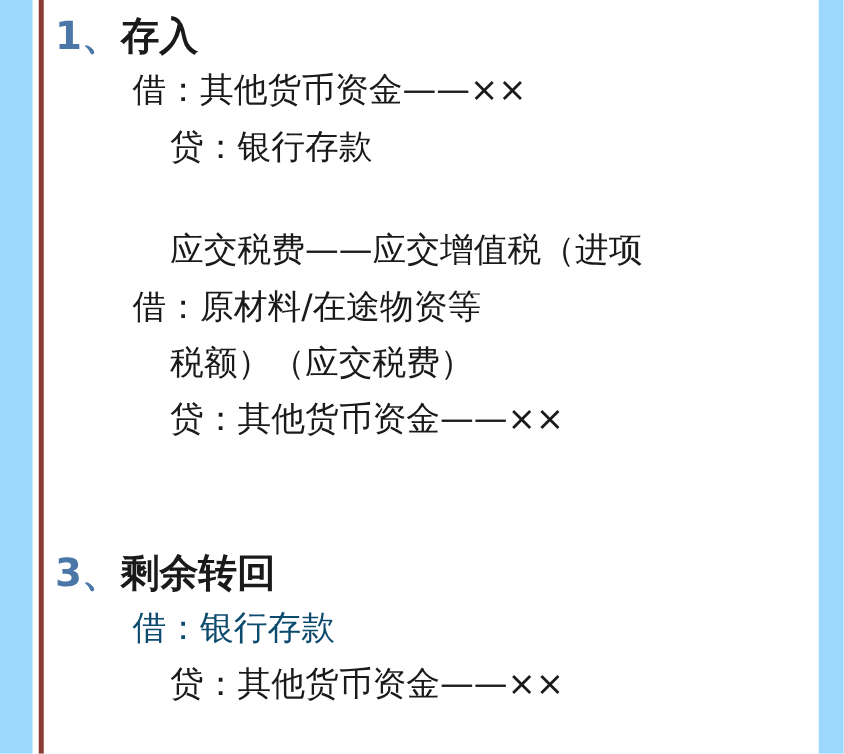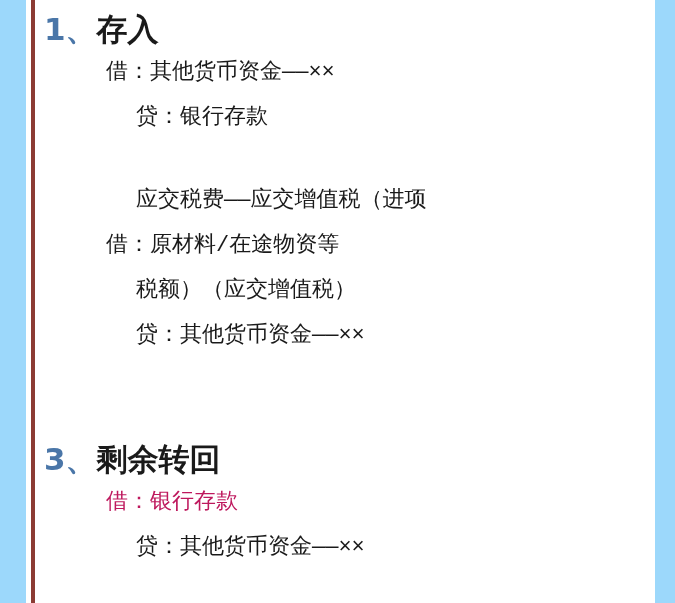--- a/index.html
+++ b/index.html
@@ -78,26 +78,25 @@
   .heading .pause {
     color: #4a76a8;
     font-weight: bold;
   }
   .heading .title {
     color: #1a1a1a;
     font-weight: bold;
   }
 
   .entry-line {
-    font-size: 22px;
+    font-size: 27px;
     line-height: 45px;
     color: #1a1a1a;
     white-space: nowrap;
     font-weight: normal;
-    font-family: Liberation Mono, monospace;
   }
   .indent-1 { padding-left: 62px; }
   .indent-2 { padding-left: 92px; }
 </style>
 </head>
 <body>
 
 <div id="slide" style="background: rgb(255, 255, 255);">
 
   <div class="bar-left-blue" style="background: rgb(156, 216, 251);"></div>
@@ -110,26 +109,26 @@
       <div class="heading">
         <span class="num" style="color: rgb(74, 118, 168);">1</span><span class="pause" style="color: rgb(74, 118, 168);">、</span><span class="title" style="color: rgb(26, 26, 26);">存入</span>
       </div>
       <div class="entry-line indent-1" style="color: rgb(26, 26, 26);">借：其他货币资金——××</div>
       <div class="entry-line indent-2" style="color: rgb(26, 26, 26);">贷：银行存款</div>
     </div>
 
     <div class="section section-2">
       <div class="entry-line indent-2" style="color: rgb(26, 26, 26);">应交税费——应交增值税（进项</div>
       <div class="entry-line indent-1" style="color: rgb(26, 26, 26);">借：原材料/在途物资等</div>
-      <div class="entry-line indent-2" style="color: rgb(26, 26, 26);">税额）（应交增值税）</div>
+      <div class="entry-line indent-2" style="color: rgb(26, 26, 26);">税额）（应交税费）</div>
       <div class="entry-line indent-2" style="color: rgb(26, 26, 26);">贷：其他货币资金——××</div>
     </div>
 
     <div class="section section-3">
       <div class="heading">
         <span class="num" style="color: rgb(74, 118, 168);">3</span><span class="pause" style="color: rgb(74, 118, 168);">、</span><span class="title" style="color: rgb(26, 26, 26);">剩余转回</span>
       </div>
-      <div class="entry-line indent-1" style="color: #be185d;">借：银行存款</div>
+      <div class="entry-line indent-1" style="color: #0c4a6e;">借：银行存款</div>
       <div class="entry-line indent-2" style="color: rgb(26, 26, 26);">贷：其他货币资金——××</div>
     </div>
 
   </div>
 </div>
 
 </body></html>

